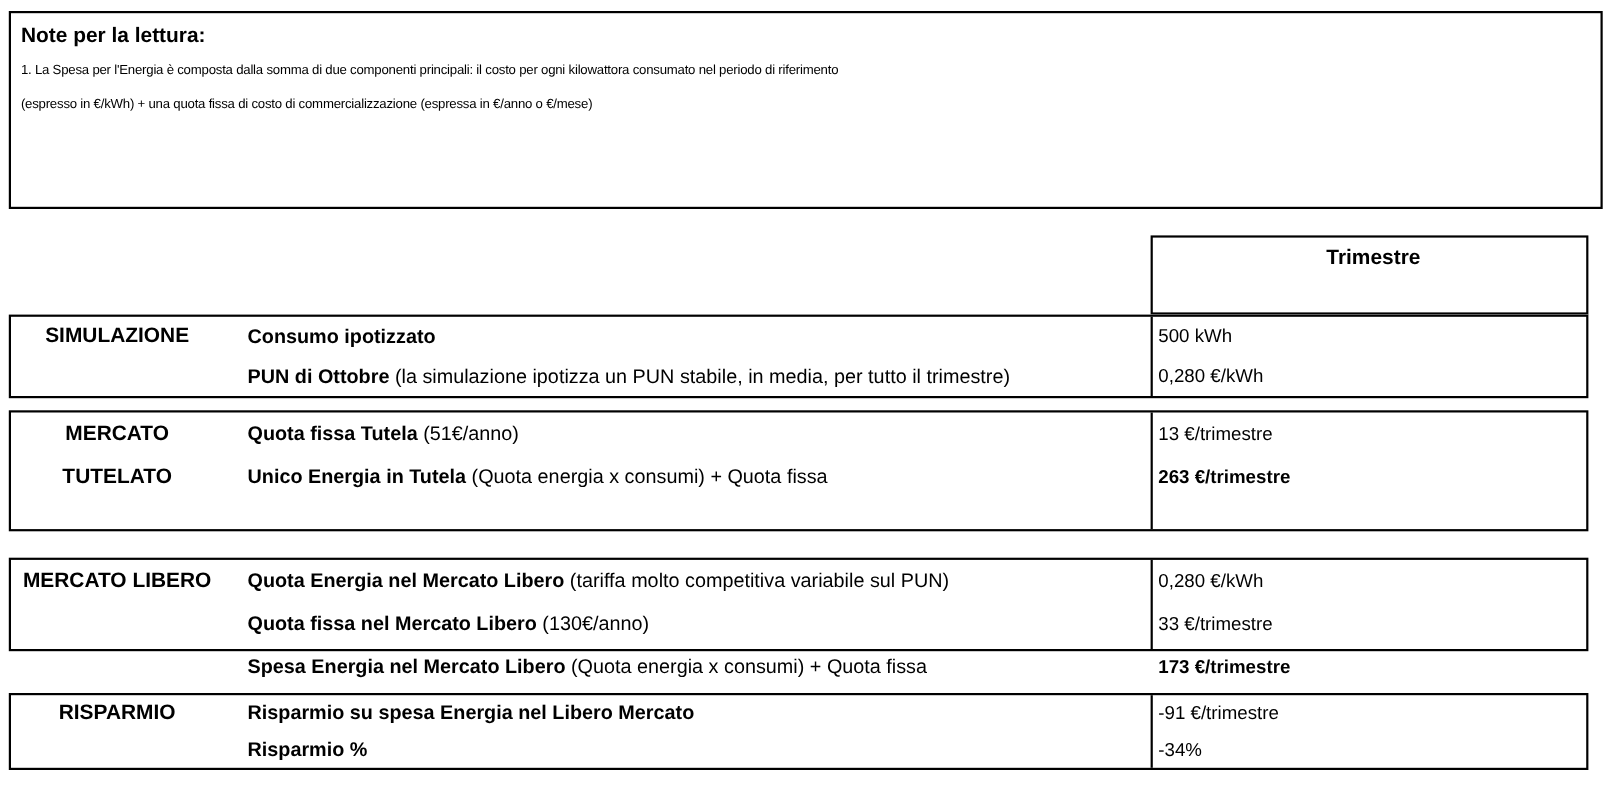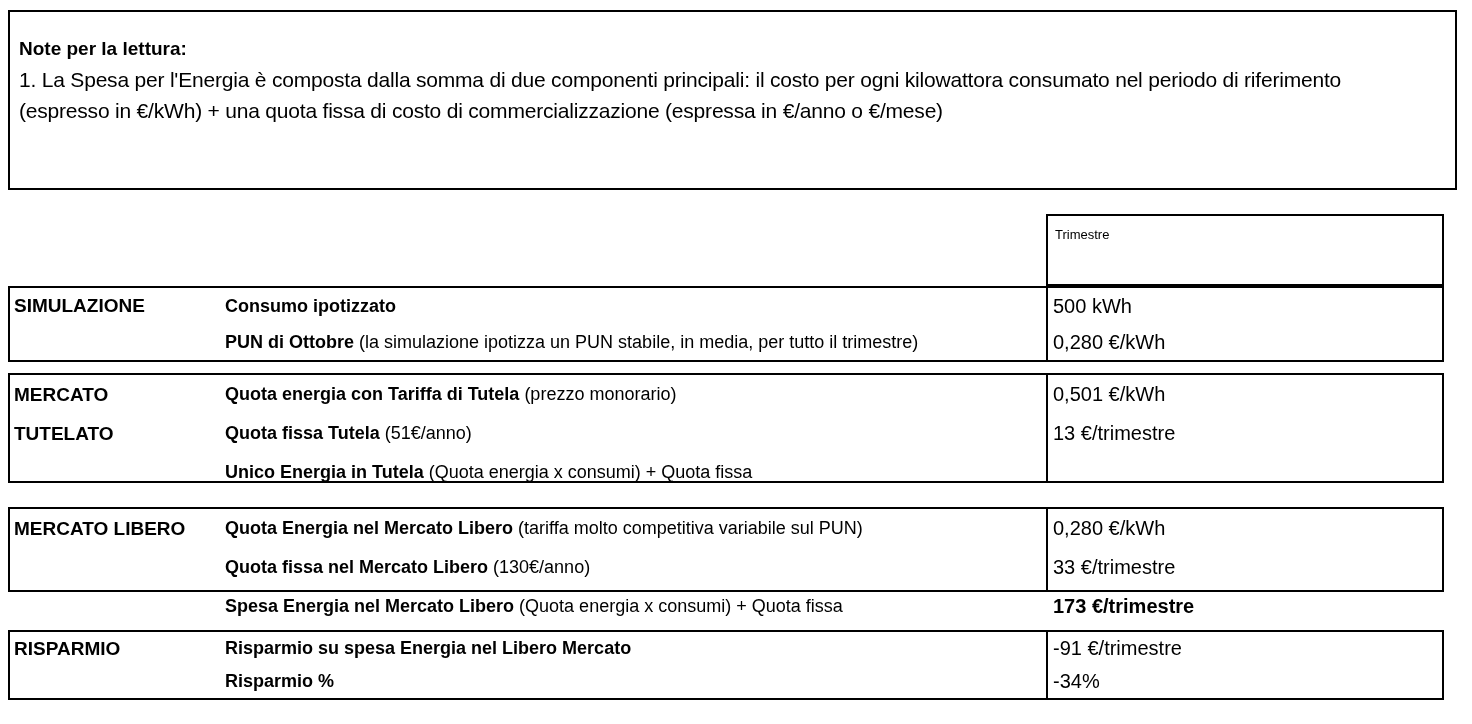--- a/index.html
+++ b/index.html
@@ -10,45 +10,45 @@
     font-family:"Liberation Sans", sans-serif;
     overflow:hidden;
   }
   .box{
     position:absolute;
     border:2px solid #000;
     box-sizing:border-box;
     background:#fff;
   }
   
-  #notes{left:8px;top:10px;width:1449px;height:180px;padding:21px 9px 0 9px;}
-  .note-line{height:31px;line-height:31px;font-size:21px;letter-spacing:-0.2px;white-space:nowrap;}
+  #notes{left:8px;top:10px;width:1449px;height:180px;padding:5px 9px 0 9px;}
+  .note-line{height:31px;line-height:31px;font-size:12px;letter-spacing:-0.2px;white-space:nowrap;}
   .note-title{font-weight:700;letter-spacing:0;font-size:19px;}
   
   #period{left:1046px;top:214px;width:398px;height:72px;padding:3px 0 0 7px;}
-  .period-line{height:32px;line-height:32px;font-weight:400;font-size:13px;white-space:nowrap;}
+  .period-line{height:32px;line-height:32px;font-weight:700;font-size:19px;white-space:nowrap;text-align:center;}
   
   .block{left:8px;width:1436px;}
   #b1{top:286px;height:76px;--rh:36px;}
   #b2{top:373px;height:110px;--rh:39px;}
   #b3{top:507px;height:85px;--rh:39px;}
   #b4{top:630px;height:70px;--rh:33px;}
   .block-label{
     position:absolute;left:4px;top:0;width:185px;
-    font-weight:700;font-size:19px;line-height:var(--rh);
+    font-weight:700;font-size:19px;line-height:var(--rh);text-align:center;
   }
   .vdiv{position:absolute;left:1036px;top:0;bottom:0;width:2px;background:#000;}
   .row{position:relative;height:var(--rh);text-align:right;}
   .desc{
     position:absolute;left:215px;top:0;height:var(--rh);
     line-height:var(--rh);font-size:18px;white-space:nowrap;
   }
   .val{
     position:absolute;left:1043px;top:0;height:var(--rh);
-    line-height:var(--rh);font-size:20px;white-space:nowrap;
+    line-height:var(--rh);font-size:17px;white-space:nowrap;
   }
   .bold{font-weight:700;}
 </style>
 </head>
 <body>
 
 <div class="box" id="notes">
   <div class="note-line note-title">Note per la lettura:</div>
   <div class="note-line">1. La Spesa per l'Energia è composta dalla somma di due componenti principali: il costo per ogni kilowattora consumato nel periodo di riferimento</div>
   <div class="note-line">(espresso in €/kWh) + una quota fissa di costo di commercializzazione (espressa in €/anno o €/mese)</div>
@@ -69,29 +69,26 @@
   <div class="row">
     <div class="desc"><span class="bold">PUN di Ottobre</span><span> (la simulazione ipotizza un PUN stabile, in media, per tutto il trimestre)</span></div>
     <div class="val">0,280 €/kWh</div>
   </div>
 </div>
 
 <div class="box block" id="b2">
   <div class="block-label">MERCATO TUTELATO</div>
   <div class="vdiv"></div>
   <div class="row">
-    <div class="desc"><span class="bold">Quota energia con Tariffa di Tutela</span><span> (prezzo monorario)</span></div>
-    <div class="val">0,501 €/kWh</div>
-  </div>
-  <div class="row">
     <div class="desc"><span class="bold">Quota fissa Tutela</span><span> (51€/anno)</span></div>
     <div class="val">13 €/trimestre</div>
   </div>
   <div class="row">
     <div class="desc"><span class="bold">Unico Energia in Tutela</span><span> (Quota energia x consumi) + Quota fissa</span></div>
+    <div class="val bold">263 €/trimestre</div>
   </div>
 </div>
 
 <div class="box block" id="b3">
   <div class="block-label">MERCATO LIBERO</div>
   <div class="vdiv"></div>
   <div class="row">
     <div class="desc"><span class="bold">Quota Energia nel Mercato Libero</span><span> (tariffa molto competitiva variabile sul PUN)</span></div>
     <div class="val">0,280 €/kWh</div>
   </div>

